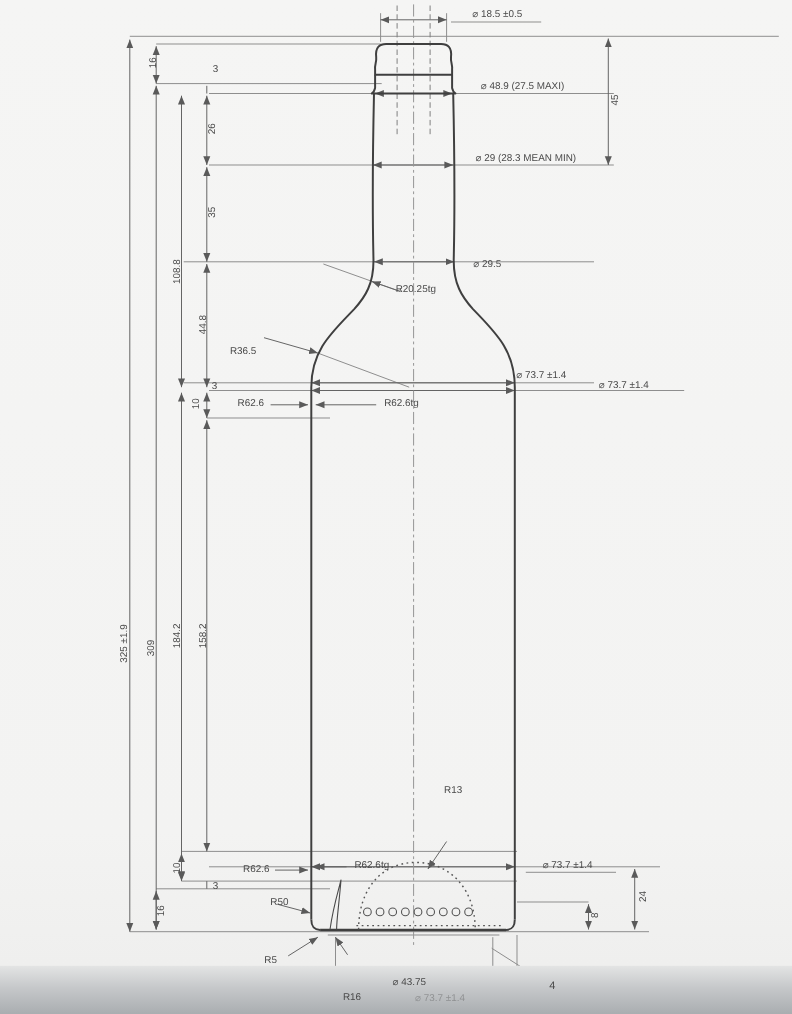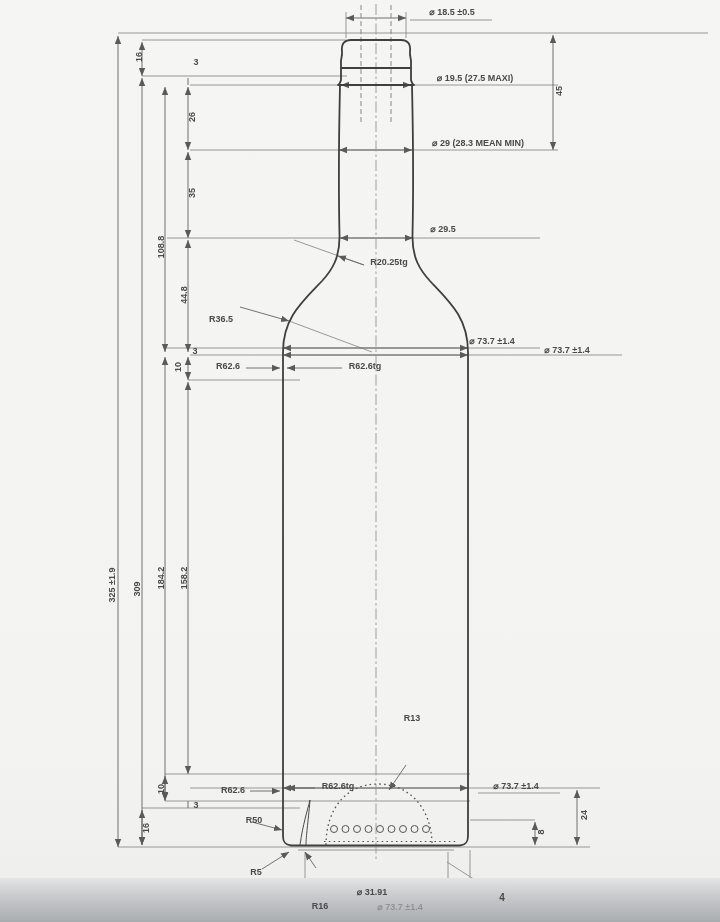--- a/index.html
+++ b/index.html
@@ -1,20 +1,19 @@
 <!DOCTYPE html>
 <html><head>
 <meta charset="utf-8">
 <style>
   html,body{margin:0;padding:0;background:#e9eaea;}
   .stage{
     position:relative;width:720px;height:922px;overflow:hidden;
     background:linear-gradient(180deg,#f5f5f4 0%,#f3f3f2 82%,#efefee 95%);
     font-family:"Liberation Sans",sans-serif;
-    font-weight:bold;
   }
   .bottom-band{
     position:absolute;left:0;top:878px;width:720px;height:44px;
     background:linear-gradient(180deg,#e3e4e4 0%,#c6c8ca 45%,#a9adb0 100%);
   }
   svg{position:absolute;left:0;top:0;}
   .lbl{
     position:absolute;transform:translate(-50%,-50%);
     font-size:9px;letter-spacing:0;color:#4a4a4a;white-space:nowrap;z-index:2;
   }
@@ -135,38 +134,38 @@
         <circle cx="391.5" cy="829" r="3.5"></circle>
       <circle cx="403" cy="829" r="3.5"></circle>
         <circle cx="414.5" cy="829" r="3.5"></circle>
       <circle cx="426" cy="829" r="3.5"></circle>
     </g>
 
     <circle cx="502" cy="897" r="10.5" stroke="#5a5a5a" stroke-width="1" fill="#f1f1f0"></circle>
   </svg>
 
   <div class="lbl" style="left:452px;top:12px">⌀ 18.5 ±0.5</div>
-  <div class="lbl" style="left:475px;top:78px">⌀ 19.5 (27.5 MAXI)</div>
+  <div class="lbl" style="left:475px;top:78px">⌀ 48.9 (27.5 MAXI)</div>
   <div class="lbl" style="left:478px;top:143px">⌀ 29 (28.3 MEAN MIN)</div>
-  <div class="lbl" style="left:443px;top:229px">⌀ 29.5</div>
+  <div class="lbl" style="left:443px;top:240px">⌀ 29.5</div>
   <div class="lbl" style="left:492px;top:341px">⌀ 73.7 ±1.4</div>
   <div class="lbl" style="left:567px;top:350px">⌀ 73.7 ±1.4</div>
   <div class="lbl" style="left:516px;top:786px">⌀ 73.7 ±1.4</div>
-  <div class="lbl" style="left:372px;top:892px">⌀ 31.91</div>
+  <div class="lbl" style="left:372px;top:892px">⌀ 43.75</div>
   <div class="lbl faint" style="left:400px;top:907px">⌀ 73.7 ±1.4</div>
 
-  <div class="lbl" style="left:389px;top:262px">R20.25tg</div>
+  <div class="lbl" style="left:378px;top:262px">R20.25tg</div>
   <div class="lbl" style="left:221px;top:319px">R36.5</div>
   <div class="lbl" style="left:228px;top:366px">R62.6</div>
   <div class="lbl" style="left:365px;top:366px">R62.6tg</div>
   <div class="lbl" style="left:412px;top:718px">R13</div>
   <div class="lbl" style="left:233px;top:790px">R62.6</div>
   <div class="lbl" style="left:338px;top:786px">R62.6tg</div>
   <div class="lbl" style="left:254px;top:820px">R50</div>
-  <div class="lbl" style="left:256px;top:872px">R5</div>
+  <div class="lbl" style="left:246px;top:872px">R5</div>
   <div class="lbl" style="left:320px;top:906px">R16</div>
 
   <div class="lbl rot" style="left:139px;top:57px">16</div>
   <div class="lbl" style="left:196px;top:62px">3</div>
   <div class="lbl rot" style="left:192px;top:117px">26</div>
   <div class="lbl rot" style="left:192px;top:193px">35</div>
   <div class="lbl rot" style="left:161px;top:247px">108.8</div>
   <div class="lbl rot" style="left:184px;top:295px">44.8</div>
   <div class="lbl" style="left:195px;top:351px">3</div>
   <div class="lbl rot" style="left:178px;top:367px">10</div>

